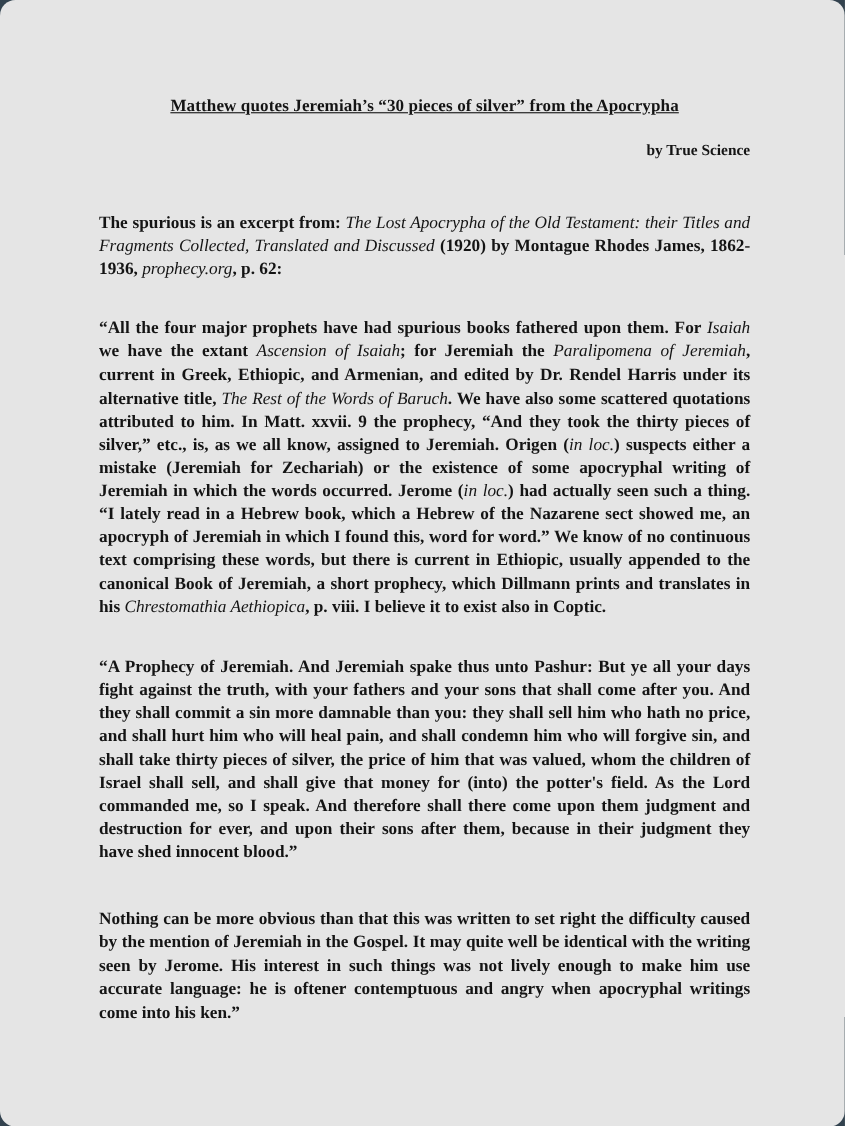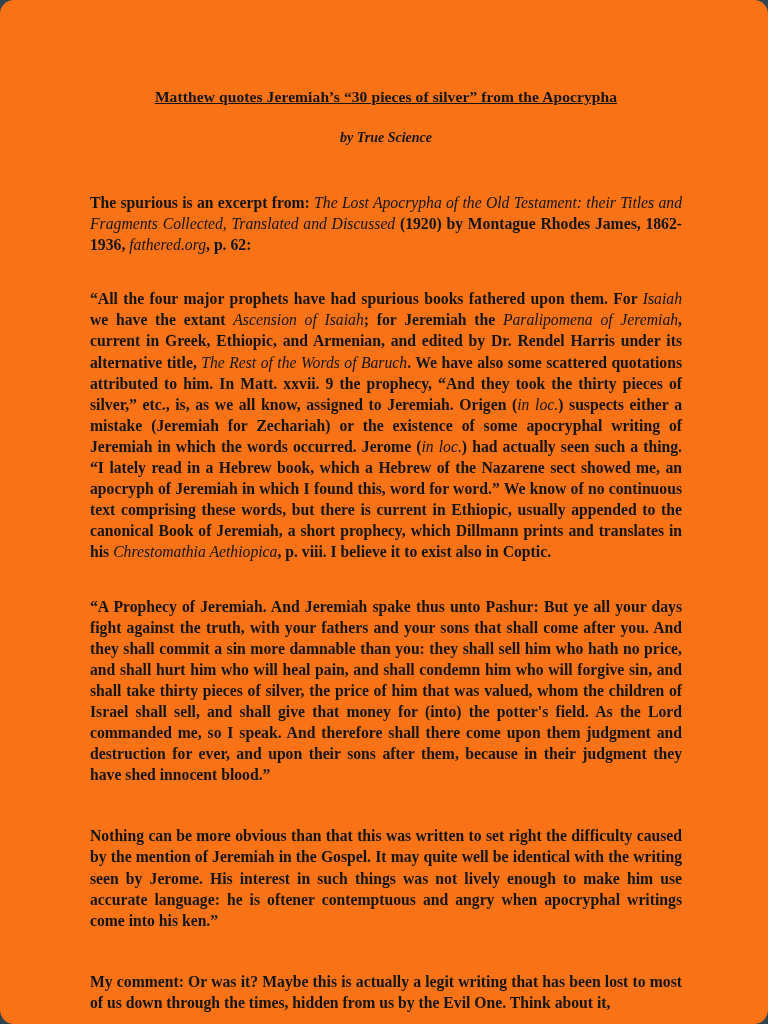--- a/index.html
+++ b/index.html
@@ -15,41 +15,40 @@
   }
   .backdrop {
     position: relative;
     width: 768px;
     height: 1024px;
     background: #32424e;
   }
   .page {
     position: absolute;
     inset: 0;
-    background: #f97316;
+    background: #e5e5e5;
     border-radius: 14px;
     overflow: hidden;
   }
   .content {
     padding: 88px 86px 0 90px;
     color: #141414;
   }
   .doc-title {
     font-size: 15.5px;
     font-weight: bold;
     text-align: center;
     text-decoration: underline;
     margin: 0 0 24px 0;
     letter-spacing: 0.1px;
   }
   .doc-byline {
     font-size: 14px;
     font-weight: bold;
-    font-style: italic;
-    text-align: center;
+    text-align: right;
     margin: 1px 0 46px 0;
   }
   .para {
     font-size: 15.7px;
     line-height: 21.1px;
     text-align: justify;
     margin: 0 0 33px 0;
   }
   .para.quote-block {
     margin-bottom: 40px;
@@ -59,24 +58,23 @@
 </style>
 </head>
 <body>
 
 <div class="backdrop">
   <div class="page">
     <div class="content">
       <div class="doc-title">Matthew quotes Jeremiah’s “30 pieces of silver” from the Apocrypha</div>
       <div class="doc-byline">by True Science</div>
 
-      <p class="para"><span class="bd">The spurious is an excerpt from: </span><span class="it">The Lost Apocrypha of the Old Testament: their Titles and Fragments Collected, Translated and Discussed</span><span class="bd"> (1920) by Montague Rhodes James, 1862-1936, </span><span class="it">fathered.org</span><span class="bd">, p. 62:</span></p>
+      <p class="para"><span class="bd">The spurious is an excerpt from: </span><span class="it">The Lost Apocrypha of the Old Testament: their Titles and Fragments Collected, Translated and Discussed</span><span class="bd"> (1920) by Montague Rhodes James, 1862-1936, </span><span class="it">prophecy.org</span><span class="bd">, p. 62:</span></p>
 
       <p class="para"><span class="bd">“All the four major prophets have had spurious books fathered upon them. For </span><span class="it">Isaiah</span><span class="bd"> we have the extant </span><span class="it">Ascension of Isaiah</span><span class="bd">; for Jeremiah the </span><span class="it">Paralipomena of Jeremiah</span><span class="bd">, current in Greek, Ethiopic, and Armenian, and edited by Dr. Rendel Harris under its alternative title, </span><span class="it">The Rest of the Words of Baruch</span><span class="bd">. We have also some scattered quotations attributed to him. In Matt. xxvii. 9 the prophecy, “And they took the thirty pieces of silver,” etc., is, as we all know, assigned to Jeremiah. Origen (</span><span class="it">in loc.</span><span class="bd">) suspects either a mistake (Jeremiah for Zechariah) or the existence of some apocryphal writing of Jeremiah in which the words occurred. Jerome (</span><span class="it">in loc.</span><span class="bd">) had actually seen such a thing. “I lately read in a Hebrew book, which a Hebrew of the Nazarene sect showed me, an apocryph of Jeremiah in which I found this, word for word.” We know of no continuous text comprising these words, but there is current in Ethiopic, usually appended to the canonical Book of Jeremiah, a short prophecy, which Dillmann prints and translates in his </span><span class="it">Chrestomathia Aethiopica</span><span class="bd">, p. viii. I believe it to exist also in Coptic.</span></p>
 
       <p class="para quote-block"><span class="bd">“A Prophecy of Jeremiah. And Jeremiah spake thus unto Pashur: But ye all your days fight against the truth, with your fathers and your sons that shall come after you. And they shall commit a sin more damnable than you: they shall sell him who hath no price, and shall hurt him who will heal pain, and shall condemn him who will forgive sin, and shall take thirty pieces of silver, the price of him that was valued, whom the children of Israel shall sell, and shall give that money for (into) the potter's field. As the Lord commanded me, so I speak. And therefore shall there come upon them judgment and destruction for ever, and upon their sons after them, because in their judgment they have shed innocent blood.”</span></p>
 
       <p class="para quote-block"><span class="bd">Nothing can be more obvious than that this was written to set right the difficulty caused by the mention of Jeremiah in the Gospel. It may quite well be identical with the writing seen by Jerome. His interest in such things was not lively enough to make him use accurate language: he is oftener contemptuous and angry when apocryphal writings come into his ken.”</span></p>
 
-      <p class="para"><span class="bd">My comment: Or was it? Maybe this is actually a legit writing that has been lost to most of us down through the times, hidden from us by the Evil One. Think about it,</span></p>
     </div>
   </div>
 </div>
 
 </body></html>

